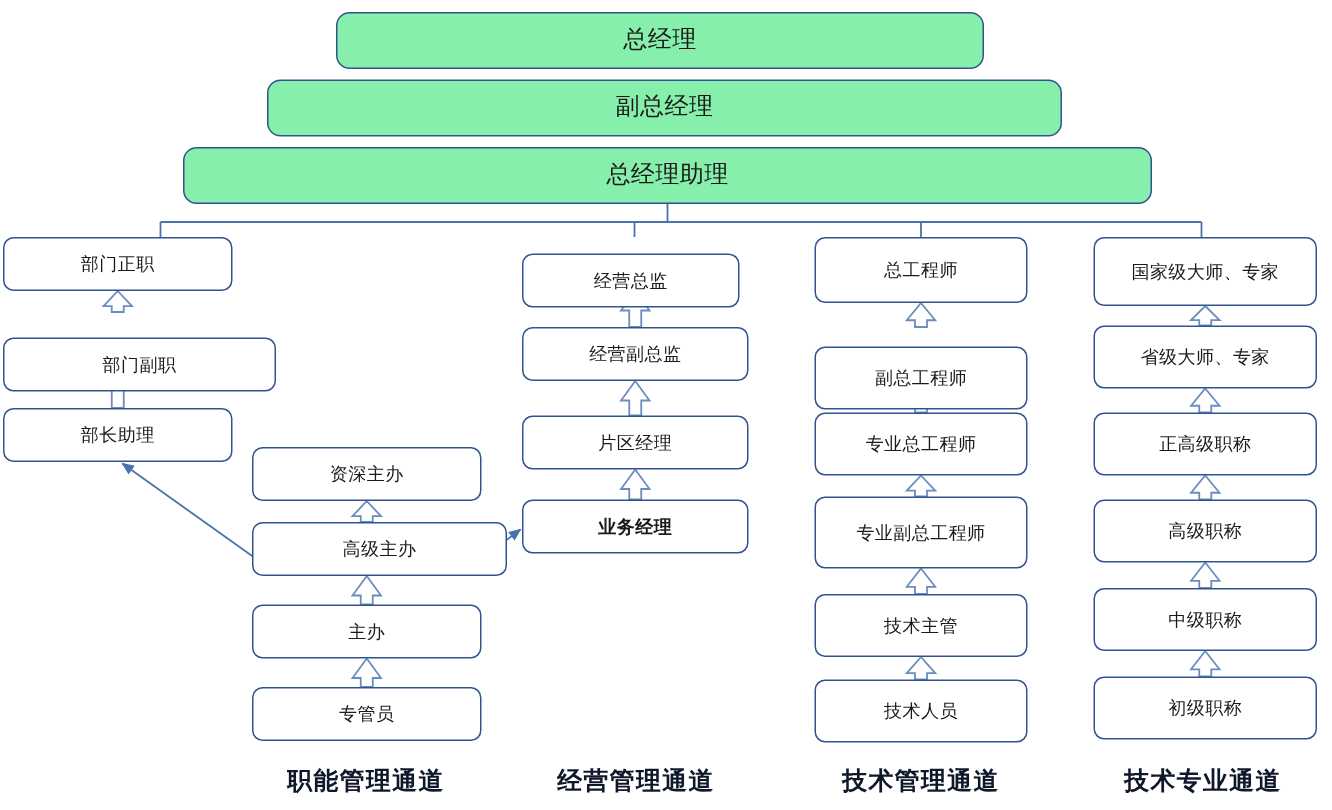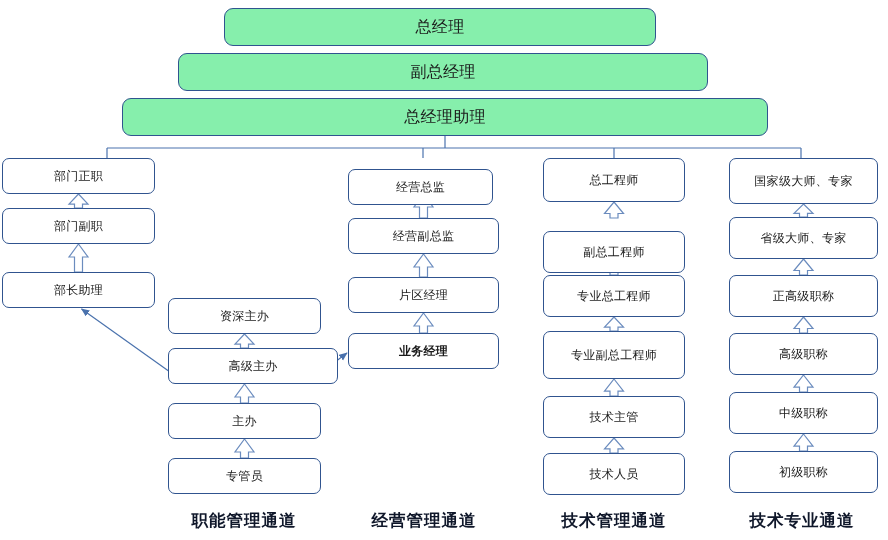--- a/index.html
+++ b/index.html
@@ -112,21 +112,21 @@
       </div>
       <div class="node tier" style="left: 178px; top: 53px; width: 530px; height: 38px;">
         <span class="txt">副总经理</span>
       </div>
       <div class="node tier" style="left: 122px; top: 98px; width: 646px; height: 38px;">
         <span class="txt">总经理助理</span>
       </div>
       <div class="node" style="left: 2px; top: 158px; width: 153px; height: 36px;">
         <span class="txt">部门正职</span>
       </div>
-      <div class="node" style="left: 2px; top: 208px; width: 153px; height: 36px; text-align: right;">
+      <div class="node" style="left: 2px; top: 225px; width: 182px; height: 36px; text-align: right;">
         <span class="txt">部门副职</span>
       </div>
       <div class="node" style="left: 2px; top: 272px; width: 153px; height: 36px;">
         <span class="txt">部长助理</span>
       </div>
       <div class="node" style="left: 168px; top: 298px; width: 153px; height: 36px;">
         <span class="txt">资深主办</span>
       </div>
       <div class="node" style="left: 168px; top: 348px; width: 170px; height: 36px;">
         <span class="txt">高级主办</span>

